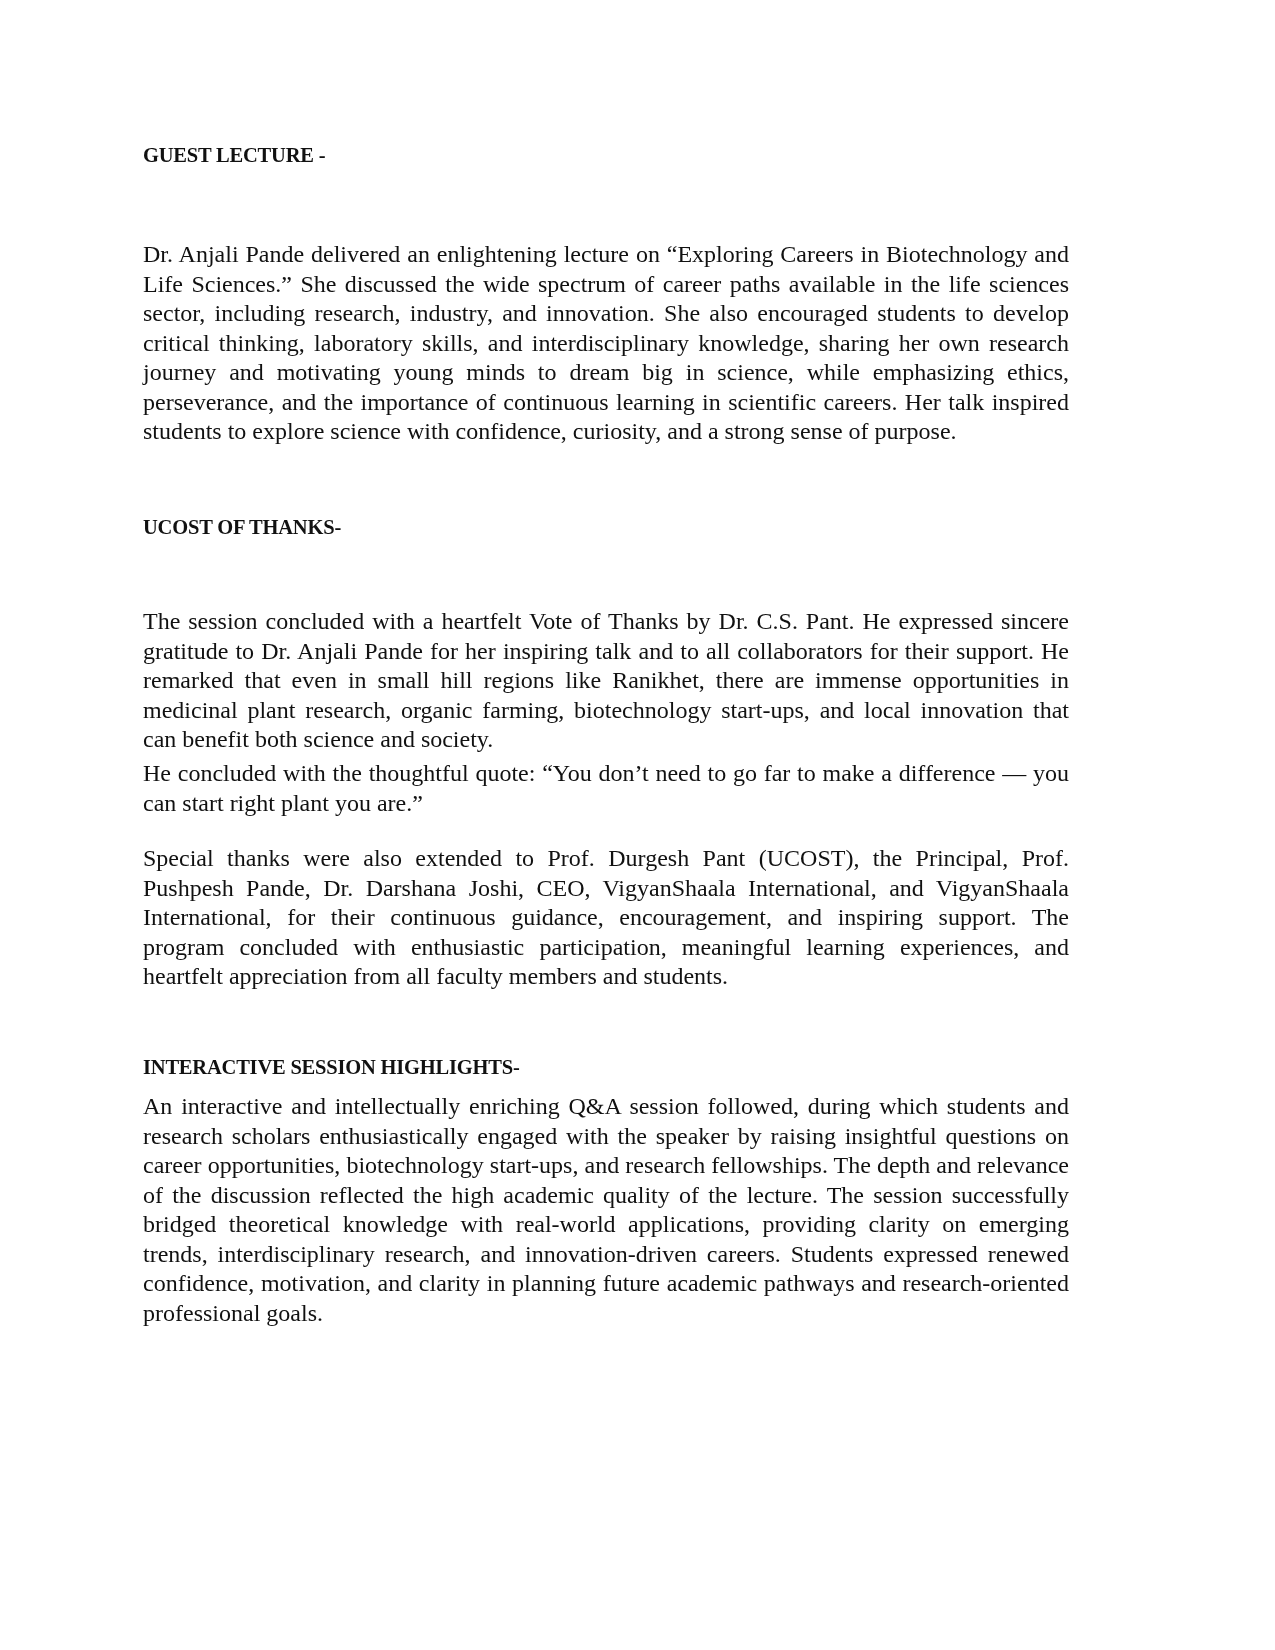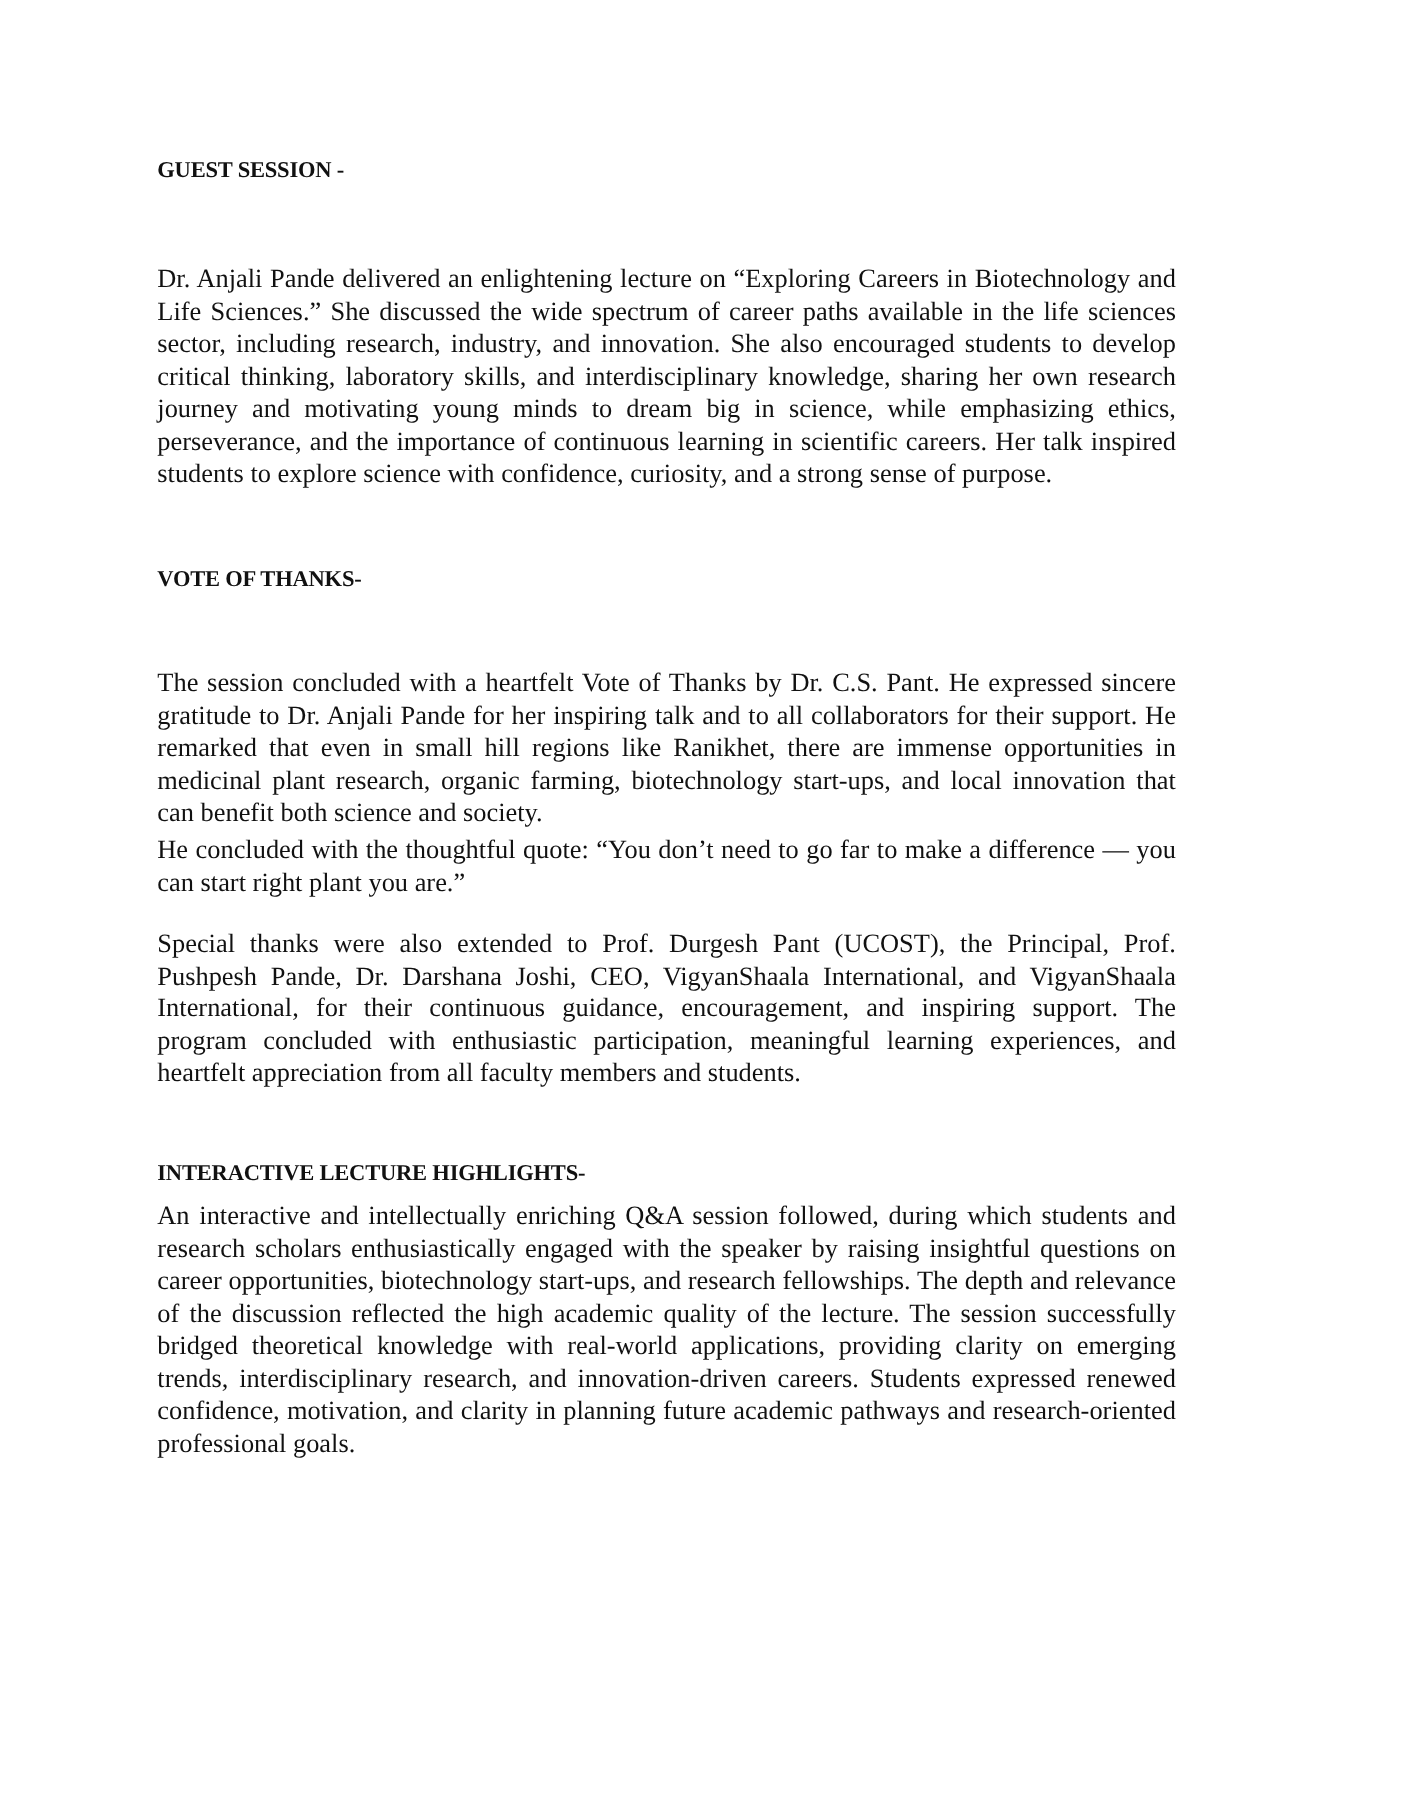--- a/index.html
+++ b/index.html
@@ -26,28 +26,28 @@
     #p3 { top: 759px; }
     #p4 { top: 844px; }
     #h3 { top: 1056px; }
     #p5 { top: 1092px; }
   </style>
 </head>
 <body>
 
 <div class="page">
   <section>
-    <div id="h1" class="heading">GUEST SESSION -</div>
+    <div id="h1" class="heading">GUEST LECTURE -</div>
     <p id="p1" class="para" style="margin:0">Dr. Anjali Pande delivered an enlightening lecture on “Exploring Careers in Biotechnology and Life Sciences.” She discussed the wide spectrum of career paths available in the life sciences sector, including research, industry, and innovation. She also encouraged students to develop critical thinking, laboratory skills, and interdisciplinary knowledge, sharing her own research journey and motivating young minds to dream big in science, while emphasizing ethics, perseverance, and the importance of continuous learning in scientific careers. Her talk inspired students to explore science with confidence, curiosity, and a strong sense of purpose.</p>
   </section>
 
   <section>
-    <div id="h2" class="heading">VOTE OF THANKS-</div>
+    <div id="h2" class="heading">UCOST OF THANKS-</div>
     <p id="p2" class="para" style="margin:0">The session concluded with a heartfelt Vote of Thanks by Dr. C.S. Pant. He expressed sincere gratitude to Dr. Anjali Pande for her inspiring talk and to all collaborators for their support. He remarked that even in small hill regions like Ranikhet, there are immense opportunities in medicinal plant research, organic farming, biotechnology start-ups, and local innovation that can benefit both science and society.</p>
     <p id="p3" class="para" style="margin:0">He concluded with the thoughtful quote: “You don’t need to go far to make a difference — you can start right plant you are.”</p>
     <p id="p4" class="para" style="margin:0">Special thanks were also extended to Prof. Durgesh Pant (UCOST), the Principal, Prof. Pushpesh Pande, Dr. Darshana Joshi, CEO, VigyanShaala International, and VigyanShaala International, for their continuous guidance, encouragement, and inspiring support. The program concluded with enthusiastic participation, meaningful learning experiences, and heartfelt appreciation from all faculty members and students.</p>
   </section>
 
   <section>
-    <div id="h3" class="heading">INTERACTIVE LECTURE HIGHLIGHTS-</div>
+    <div id="h3" class="heading">INTERACTIVE SESSION HIGHLIGHTS-</div>
     <p id="p5" class="para" style="margin:0">An interactive and intellectually enriching Q&amp;A session followed, during which students and research scholars enthusiastically engaged with the speaker by raising insightful questions on career opportunities, biotechnology start-ups, and research fellowships. The depth and relevance of the discussion reflected the high academic quality of the lecture. The session successfully bridged theoretical knowledge with real-world applications, providing clarity on emerging trends, interdisciplinary research, and innovation-driven careers. Students expressed renewed confidence, motivation, and clarity in planning future academic pathways and research-oriented professional goals.</p>
   </section>
 </div>
 
 </body></html>

